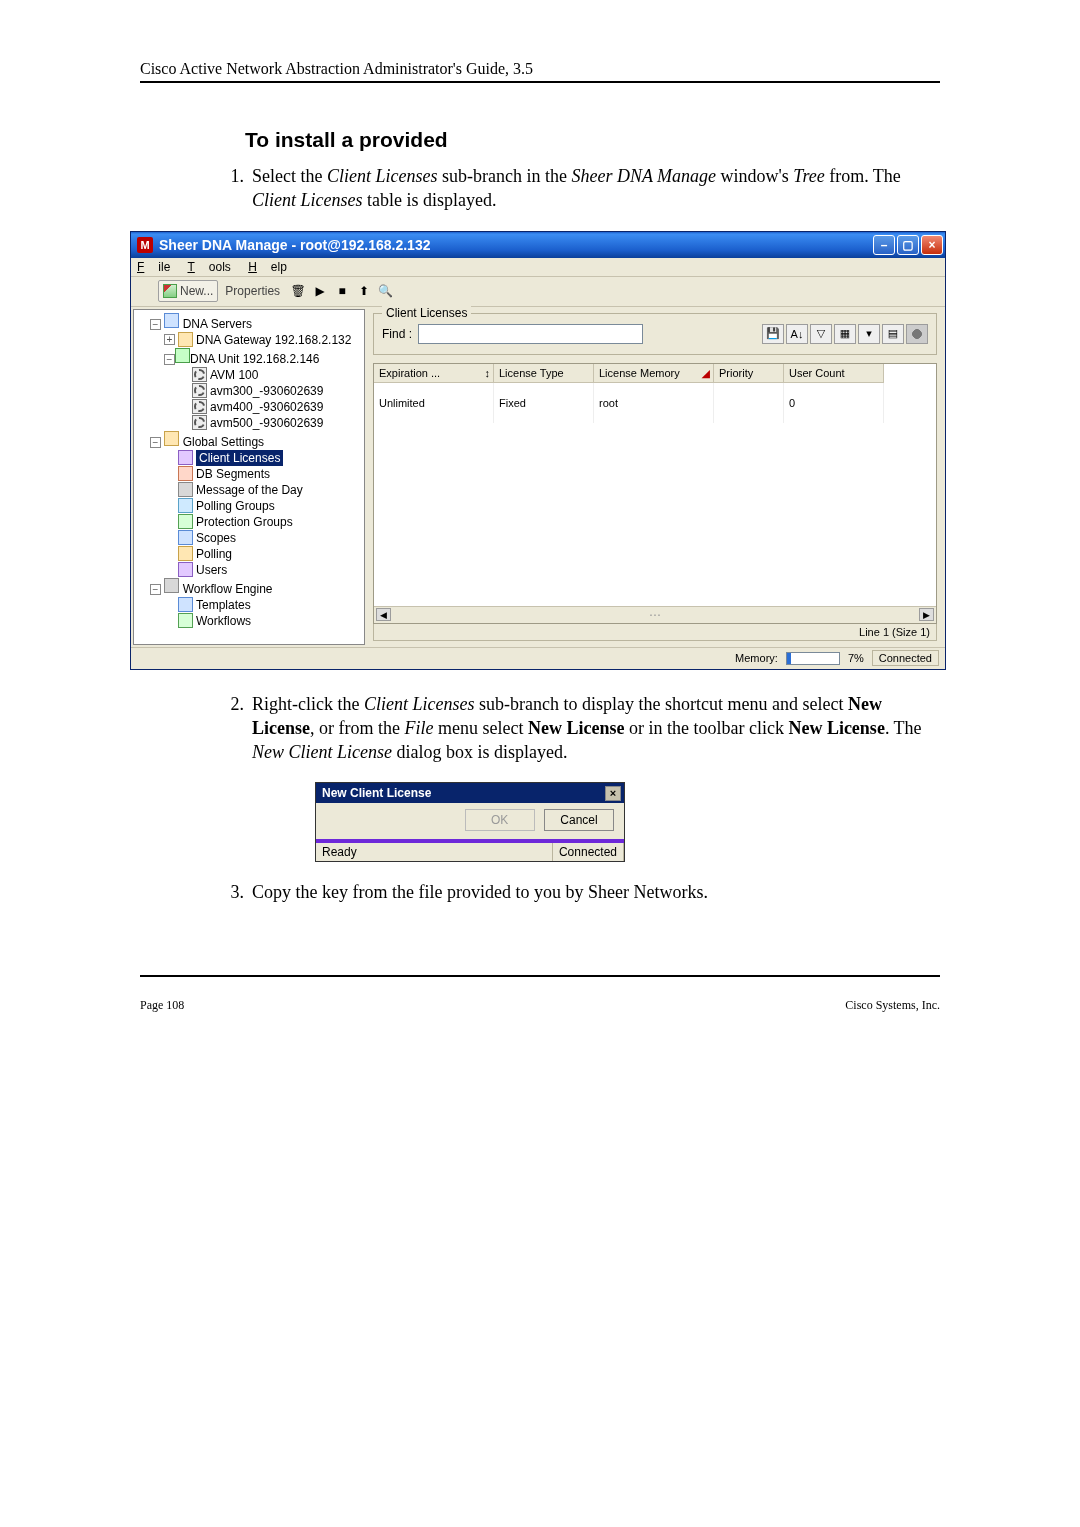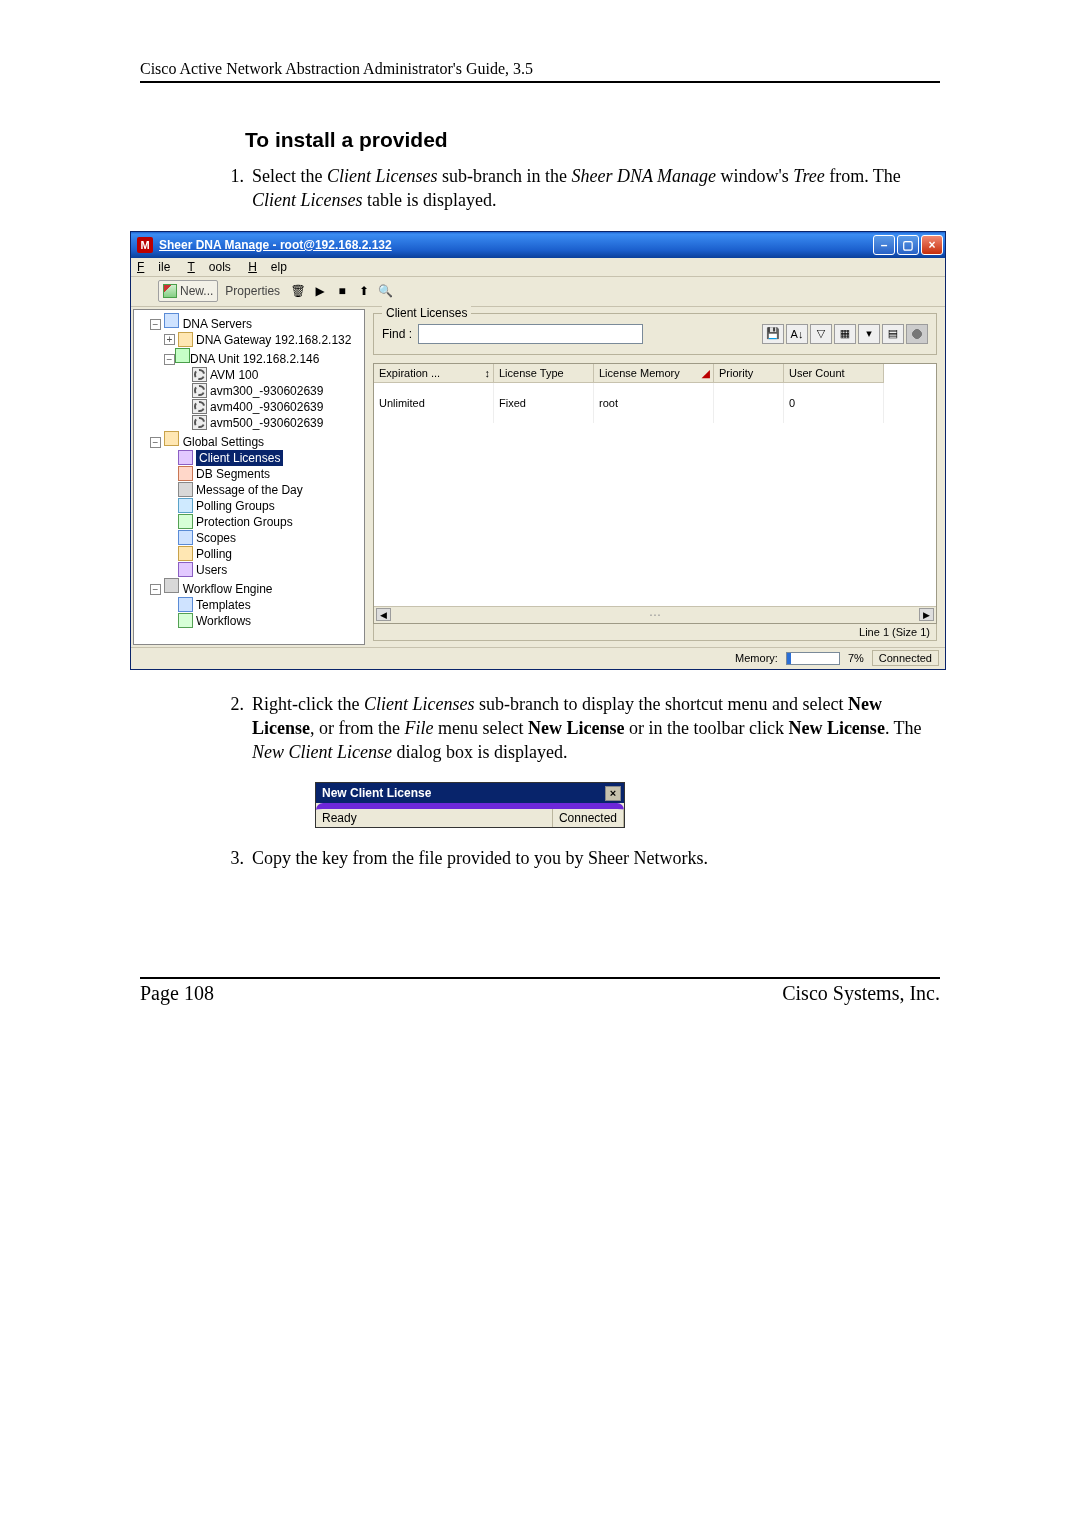--- a/index.html
+++ b/index.html
@@ -58,21 +58,21 @@
     height: 26px;
     display: flex;
     align-items: center;
     padding: 0 2px 0 6px;
   }
   .titlebar .m-badge {
     width: 16px; height: 16px; background: #b00; color: #fff;
     display: inline-flex; align-items: center; justify-content: center;
     font-weight: bold; font-size: 11px; margin-right: 6px; border-radius: 2px;
   }
-  .titlebar .title-text { flex: 1; font-weight: bold; font-size: 12px; text-decoration: underline; }
+  .titlebar .title-text { flex: 1; font-weight: bold; font-size: 14px; }
   .winbtn {
     width: 22px; height: 20px; margin-left: 2px;
     border: 1px solid #fff; border-radius: 3px;
     display: inline-flex; align-items: center; justify-content: center;
     background: linear-gradient(#5c9be8,#2862c6);
     color: #fff; font-size: 12px; font-weight: bold;
   }
   .winbtn.close { background: linear-gradient(#f18973,#c62e0c); }
   .menubar {
     background: #ece9d8;
@@ -252,30 +252,30 @@
     width: 100%; height: 238px; resize:none;
     border:0; background:#ece9d8; font-family:inherit;
   }
   .dlg .btnrow{ text-align:right; padding:6px 10px 8px 10px; }
   .dlg button{
     width:70px;height:22px;font-family:inherit;font-size:12px;
     border:1px solid #888;background:#ece9d8;margin-left:6px;
   }
   .dlg button[disabled]{color:#9a9a9a;border:1px solid #bbb;}
   .dlg .status2{
-    display:grid;grid-template-columns:1fr auto;border-top:6px solid #6d28d9;border-radius:7px;
+    display:grid;grid-template-columns:1fr auto;border-top:4px solid #6d28d9;
   }
   .dlg .status2 div{padding:2px 6px;border-right:1px solid #bab59e;}
 
   
   .page-footer{
-    margin-top:106px;
+    margin-top:70px;
     border-top:2px solid #000;
     display:flex;justify-content:space-between;
-    font-size:20px;padding-top:3px;
+    font-size:12px;padding-top:21px;
   }
 </style>
 </head>
 <body>
 
 <div class="page">
 
   <div class="running-head">Cisco Active Network Abstraction Administrator's Guide, 3.5</div>
 
   <h2 class="section">To install a provided</h2>
@@ -486,20 +486,24 @@
       </span>
     </li>
   </ol>
 
   <div class="dlg">
     <div class="tb2">
       <span>New Client License</span>
       <span class="spacer"></span>
       <span class="xb">×</span>
     </div>
+    <div class="btnrow">
+      <button disabled="">OK</button>
+      <button>Cancel</button>
+    </div>
     <div class="status2">
       <div>Ready</div>
       <div>Connected</div>
     </div>
   </div>
 
   <ol class="steps">
     <li>
       <span class="step-num">3.</span>
       <span>Copy the key from the file provided to you by Sheer Networks.</span>

